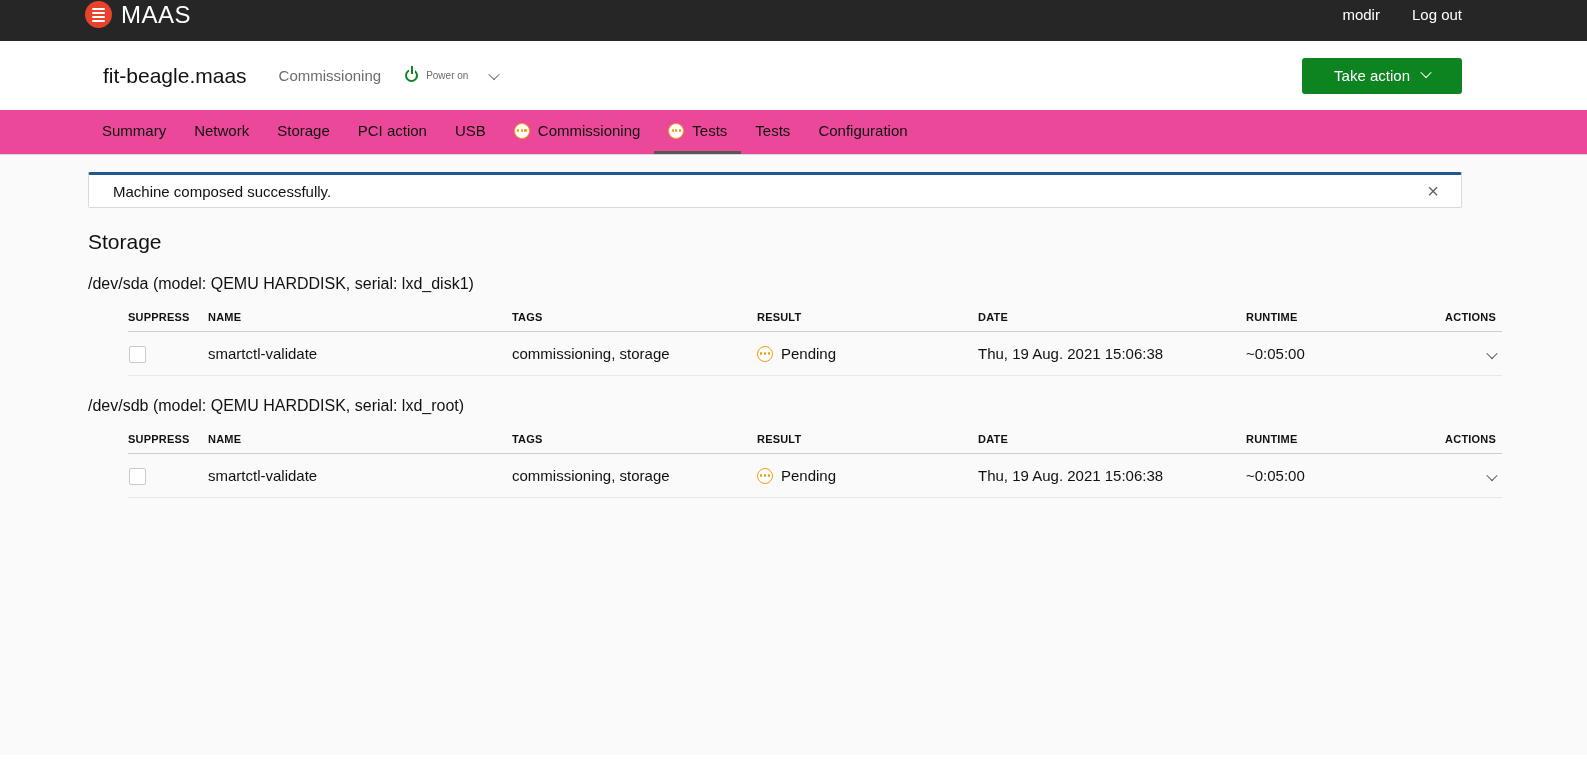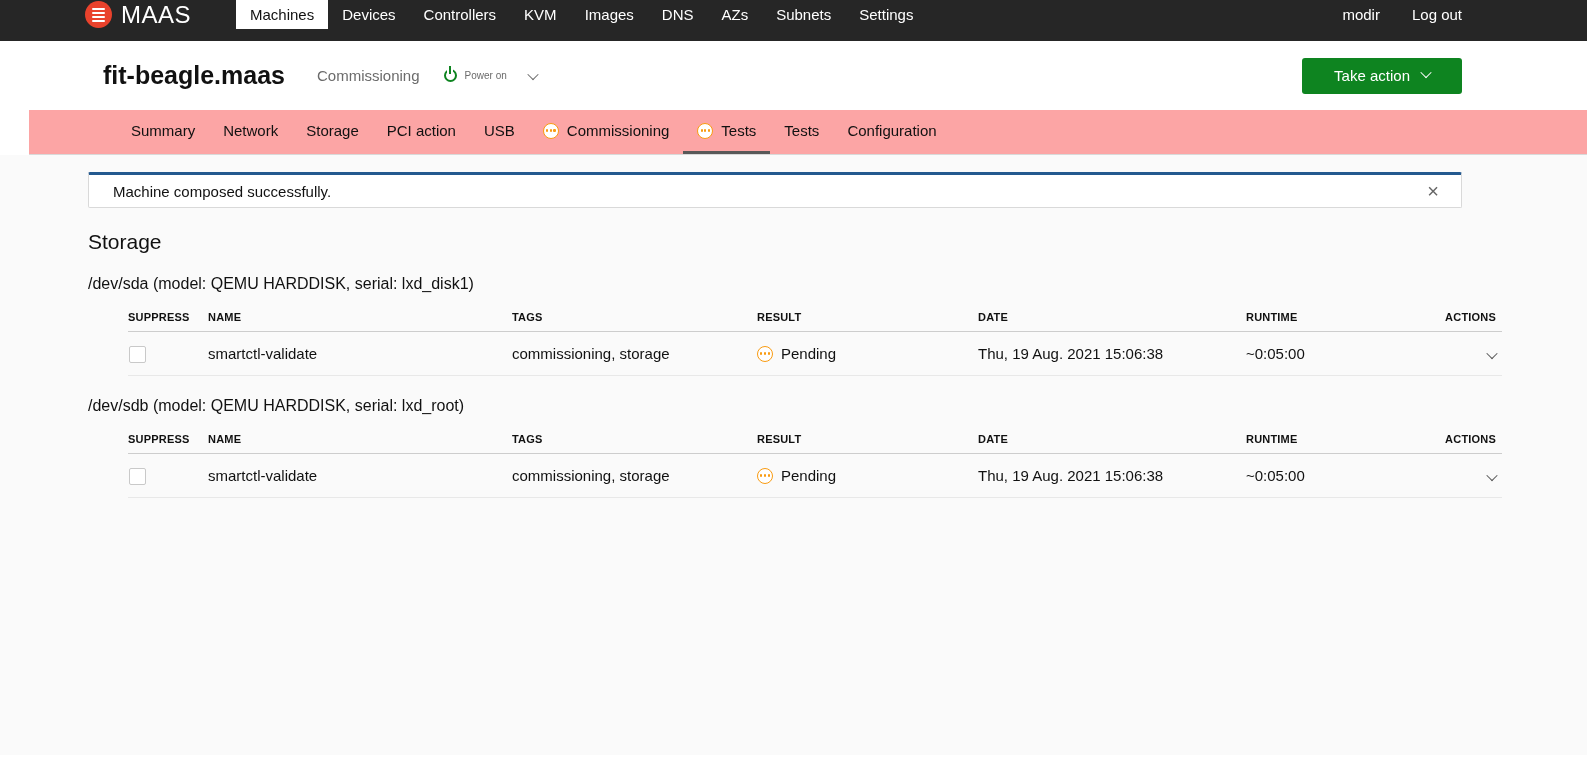--- a/index.html
+++ b/index.html
@@ -16,32 +16,32 @@
   .nav-items { display:flex; align-items:stretch; }
   .nav-item { display:flex; align-items:center; padding:0 14px; color:#fff; font-size:15px; text-decoration:none; cursor:pointer; }
   .nav-item.active { background:#fff; color:#111; }
   .navbar-right { display:flex; align-items:stretch; }
   .navbar-right .nav-item { padding:0 16px; }
   .navbar-right .nav-item:last-child { padding-right:0; }
 
   
   .machine-header { background:#fff; height:69px; }
   .mh-inner { margin:0 125px 0 88px; height:100%; display:flex; align-items:center; position:relative; }
-  .machine-title { font-size:25px; font-weight:700; color:#111; margin-left:15px; }
+  .machine-title { font-size:21px; font-weight:400; color:#111; margin-left:15px; }
   .machine-status { font-size:15px; color:#6b6b6b; margin-left:32px; }
   .power-group { display:flex; align-items:center; margin-left:24px; gap:8px; color:#6b6b6b; font-size:10px; }
   .power-icon { position:relative; display:inline-block; width:13px; height:13px; border:2px solid var(--green); border-radius:50%; }
   .power-icon::before { content:""; position:absolute; left:50%; top:-5px; transform:translateX(-50%); width:2px; height:8px; background:var(--green); border-left:2px solid #fff; border-right:2px solid #fff; }
   .chev { display:inline-block; width:8px; height:8px; border-right:1.6px solid currentColor; border-bottom:1.6px solid currentColor; transform:rotate(45deg) translate(-1px,-1px); }
   .power-group .chev { color:#6b6b6b; margin-left:14px; cursor:pointer; }
   .take-action { position:absolute; right:0; top:50%; transform:translateY(-50%); background:var(--green); color:#fff; border:none; border-radius:3px; font-size:15px; font-family:inherit; padding:0 32px; height:36px; display:flex; align-items:center; gap:12px; cursor:pointer; }
   .take-action .chev { margin-top:-3px; }
 
   
-  .tabs-bar { background:#fca5a5; border-bottom:1px solid #d9d9d9;margin-left:29px; }
+  .tabs-bar { background:#ec4899; border-bottom:1px solid #d9d9d9; }
   .tabs { margin-left:88px; display:flex; height:44px; }
   .tab { display:flex; align-items:center; padding:0 14px; font-size:15px; color:#111; text-decoration:none; cursor:pointer; border-bottom:3px solid transparent; }
   .tab.active { border-bottom-color:#585858; }
   .pending-icon { flex:0 0 auto; display:inline-flex; width:16px; height:16px; border:1.5px solid var(--orange); border-radius:50%; align-items:center; justify-content:center; gap:1.5px; margin-right:8px; background:#fff; }
   .pending-icon i { width:2.2px; height:2.2px; border-radius:50%; background:var(--orange); }
 
   
   .content { background:#fafafa; height:600px; overflow:hidden; }
   .container { margin:0 125px 0 88px; }
   .notification { margin-top:17px; background:#fff; border:1px solid #d9d9d9; border-top:3px solid var(--info-blue); border-radius:2px; height:36px; display:flex; align-items:center; justify-content:space-between; padding:0 16px 0 24px; }
@@ -69,31 +69,20 @@
     <div class="navbar-left">
       <a class="logo">
         <span class="logo-icon">
             <i></i>
             <i></i>
             <i></i>
             <i></i>
           </span>
         <span class="logo-text">MAAS</span>
       </a>
-      <nav class="nav-items">
-        <a class="nav-item active">Machines</a>
-        <a class="nav-item">Devices</a>
-        <a class="nav-item">Controllers</a>
-        <a class="nav-item">KVM</a>
-        <a class="nav-item">Images</a>
-        <a class="nav-item">DNS</a>
-        <a class="nav-item">AZs</a>
-        <a class="nav-item">Subnets</a>
-        <a class="nav-item">Settings</a>
-      </nav>
     </div>
     <div class="navbar-right">
       <a class="nav-item">modir</a>
       <a class="nav-item">Log out</a>
     </div>
   </div>
 </header>
 
 <section class="machine-header">
   <div class="mh-inner">

